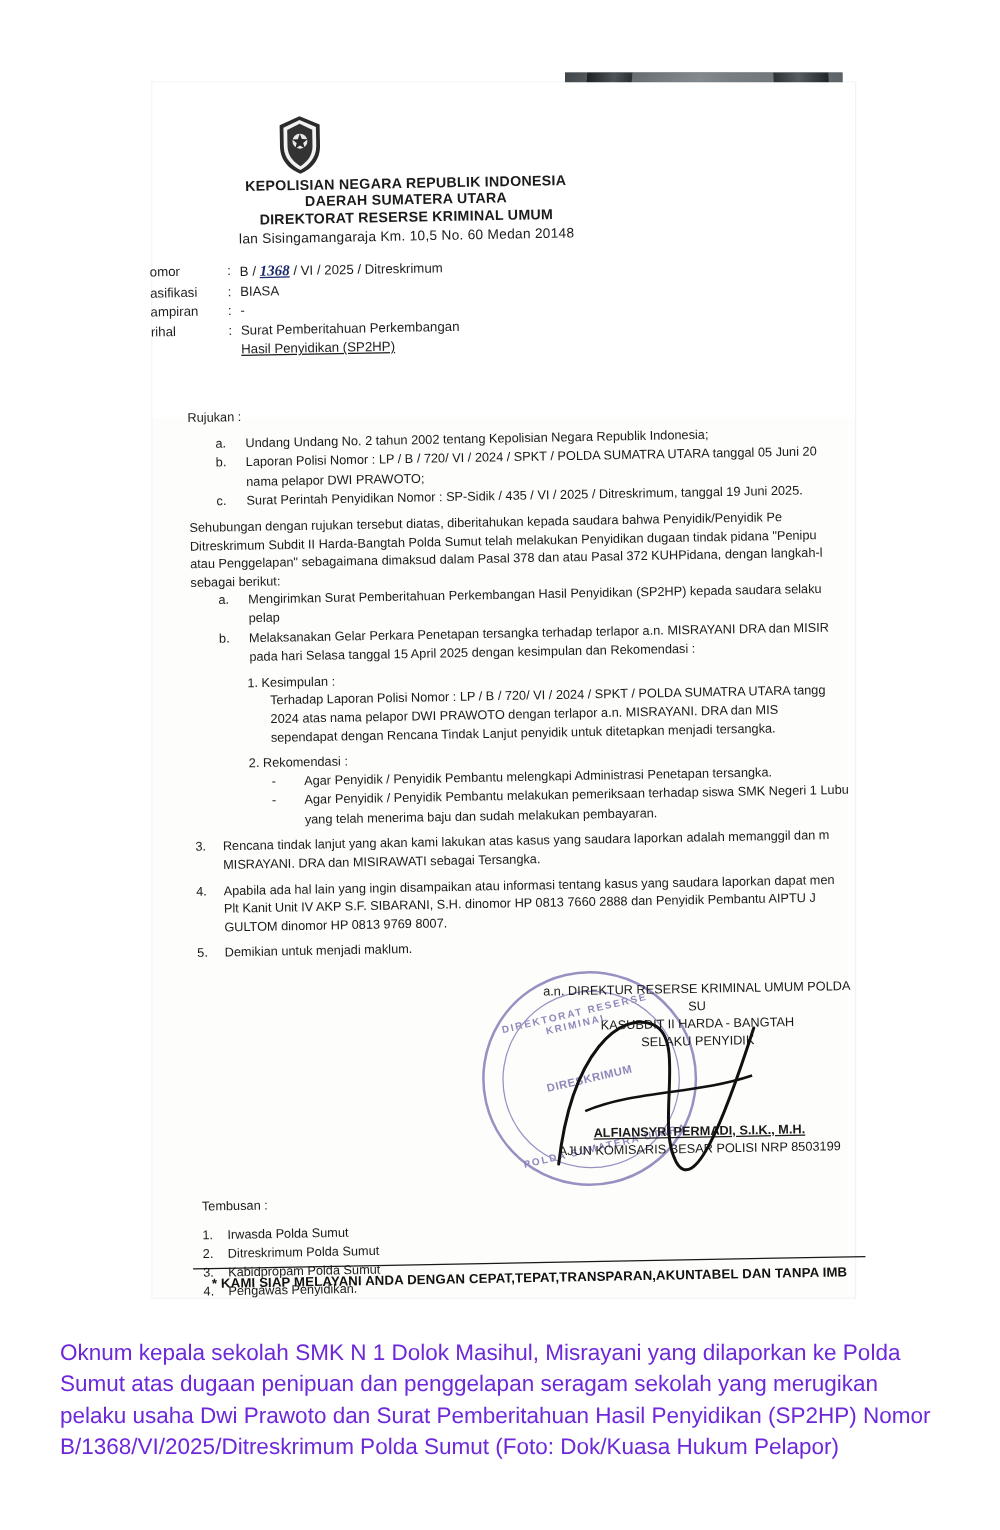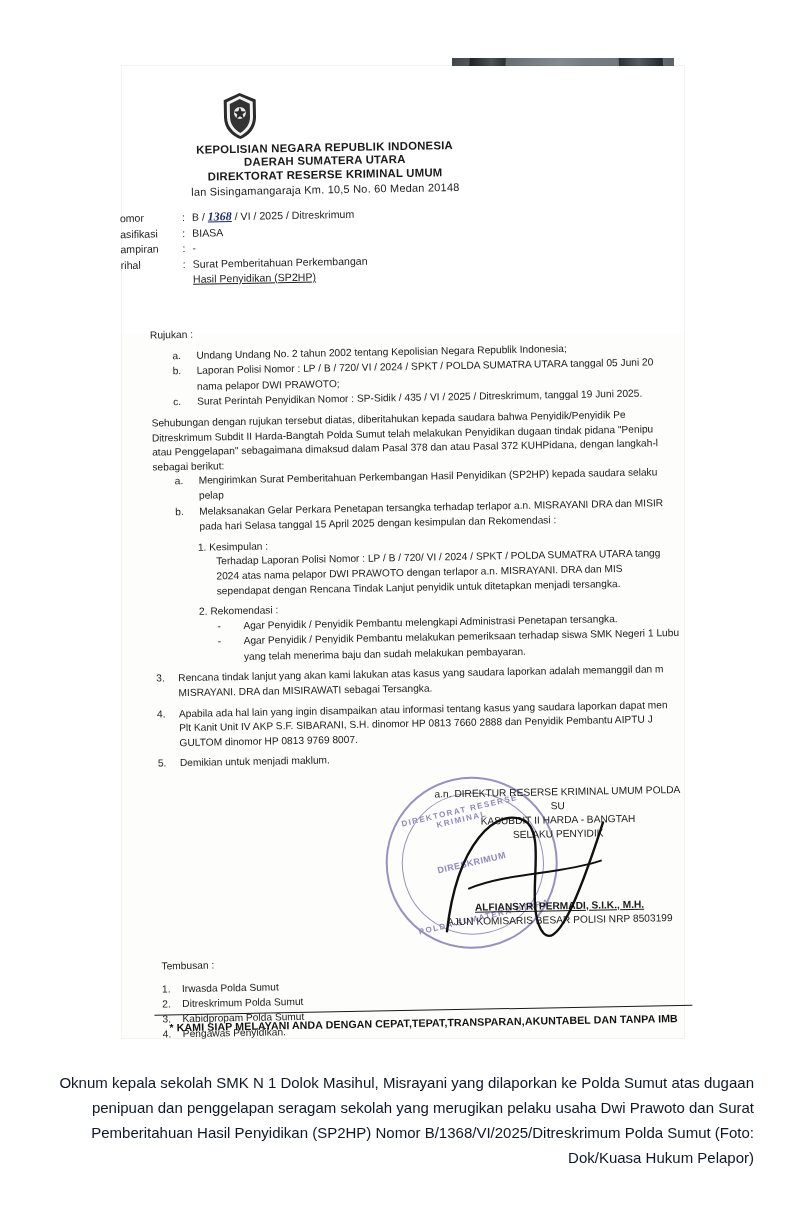--- a/index.html
+++ b/index.html
@@ -203,21 +203,21 @@
     border-top: 1.4px solid #1a1a1a;
     padding-top: 6px;
     font-size: 10.6px; font-weight: bold; text-align: center; color: #111;
     letter-spacing: .1px;
   }
 
   
   .caption {
     position: absolute;
     left: 48px; top: 1070px; width: 706px;
-    font-size: 15px; line-height: 25px; color: #0f172a; text-align: right;
+    font-size: 18px; line-height: 25px; color: #6d28d9;
   }
 </style>
 </head>
 <body>
 
 <div class="page">
 
   <div class="photo">
     <div class="carwin"></div>
     <div class="doorframe"></div>

